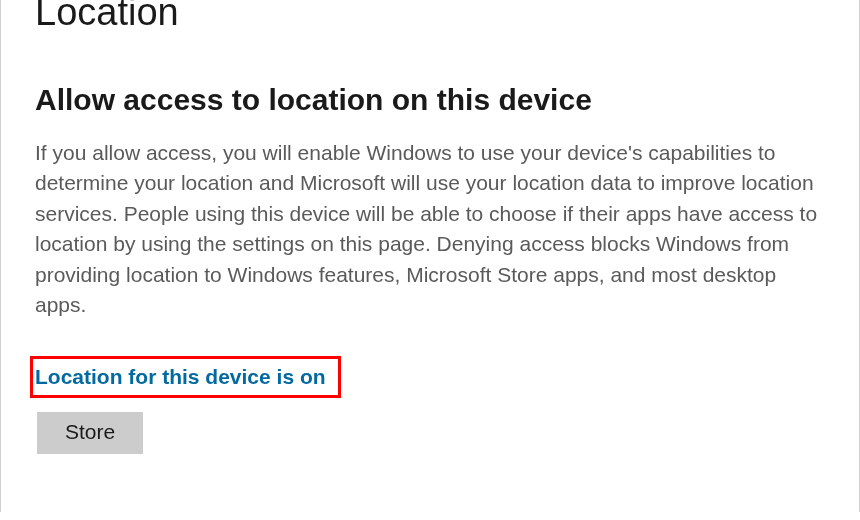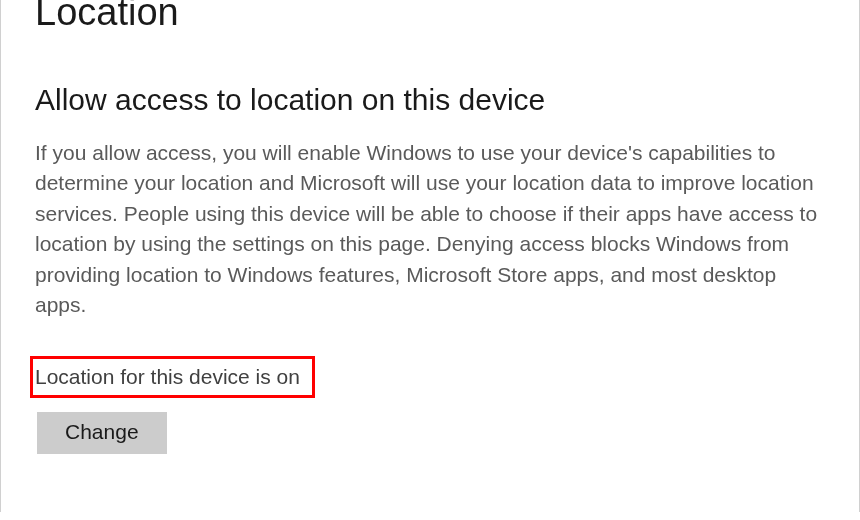--- a/index.html
+++ b/index.html
@@ -29,21 +29,21 @@
       font-size: 38px;
       font-weight: 400;
       color: #1a1a1a;
       line-height: 1.1;
       margin-top: -8px;
       margin-bottom: 48px;
       letter-spacing: 0px;
     }
     .section-heading {
       font-size: 30px;
-      font-weight: 400;
+      font-weight: 700;
       color: #1a1a1a;
       line-height: 1.2;
       margin-bottom: 20px;
     }
     .description {
       font-size: 21px;
       font-weight: 400;
       color: #5a5a5a;
       line-height: 1.45;
       margin-bottom: 36px;
@@ -51,22 +51,22 @@
     }
     .status-row {
       display: inline-block;
       border: 3px solid #ff0000;
       padding: 6px 12px 6px 2px;
       margin-left: -5px;
       margin-bottom: 14px;
     }
     .status-text {
       font-size: 21px;
-      font-weight: 400;
-      color: #404040;
+      font-weight: 700;
+      color: #0369a1;
     }
     .change-button {
       display: inline-block;
       background: #cccccc;
       border: none;
       font-family: inherit;
       font-size: 21px;
       font-weight: 400;
       color: #1a1a1a;
       padding: 8px 28px 10px 28px;
@@ -82,15 +82,15 @@
     <h1 class="page-title">Location</h1>
 
     <h2 class="section-heading">Allow access to location on this device</h2>
 
     <p class="description">If you allow access, you will enable Windows to use your device's capabilities to determine your location and Microsoft will use your location data to improve location services. People using this device will be able to choose if their apps have access to location by using the settings on this page. Denying access blocks Windows from providing location to Windows features, Microsoft Store apps, and most desktop apps.</p>
 
     <div class="status-row">
       <span class="status-text">Location for this device is on</span>
     </div>
     <br>
-    <button class="change-button">Change</button>
+    <button class="change-button">Store</button>
   </div>
 </div>
 
 </body></html>

